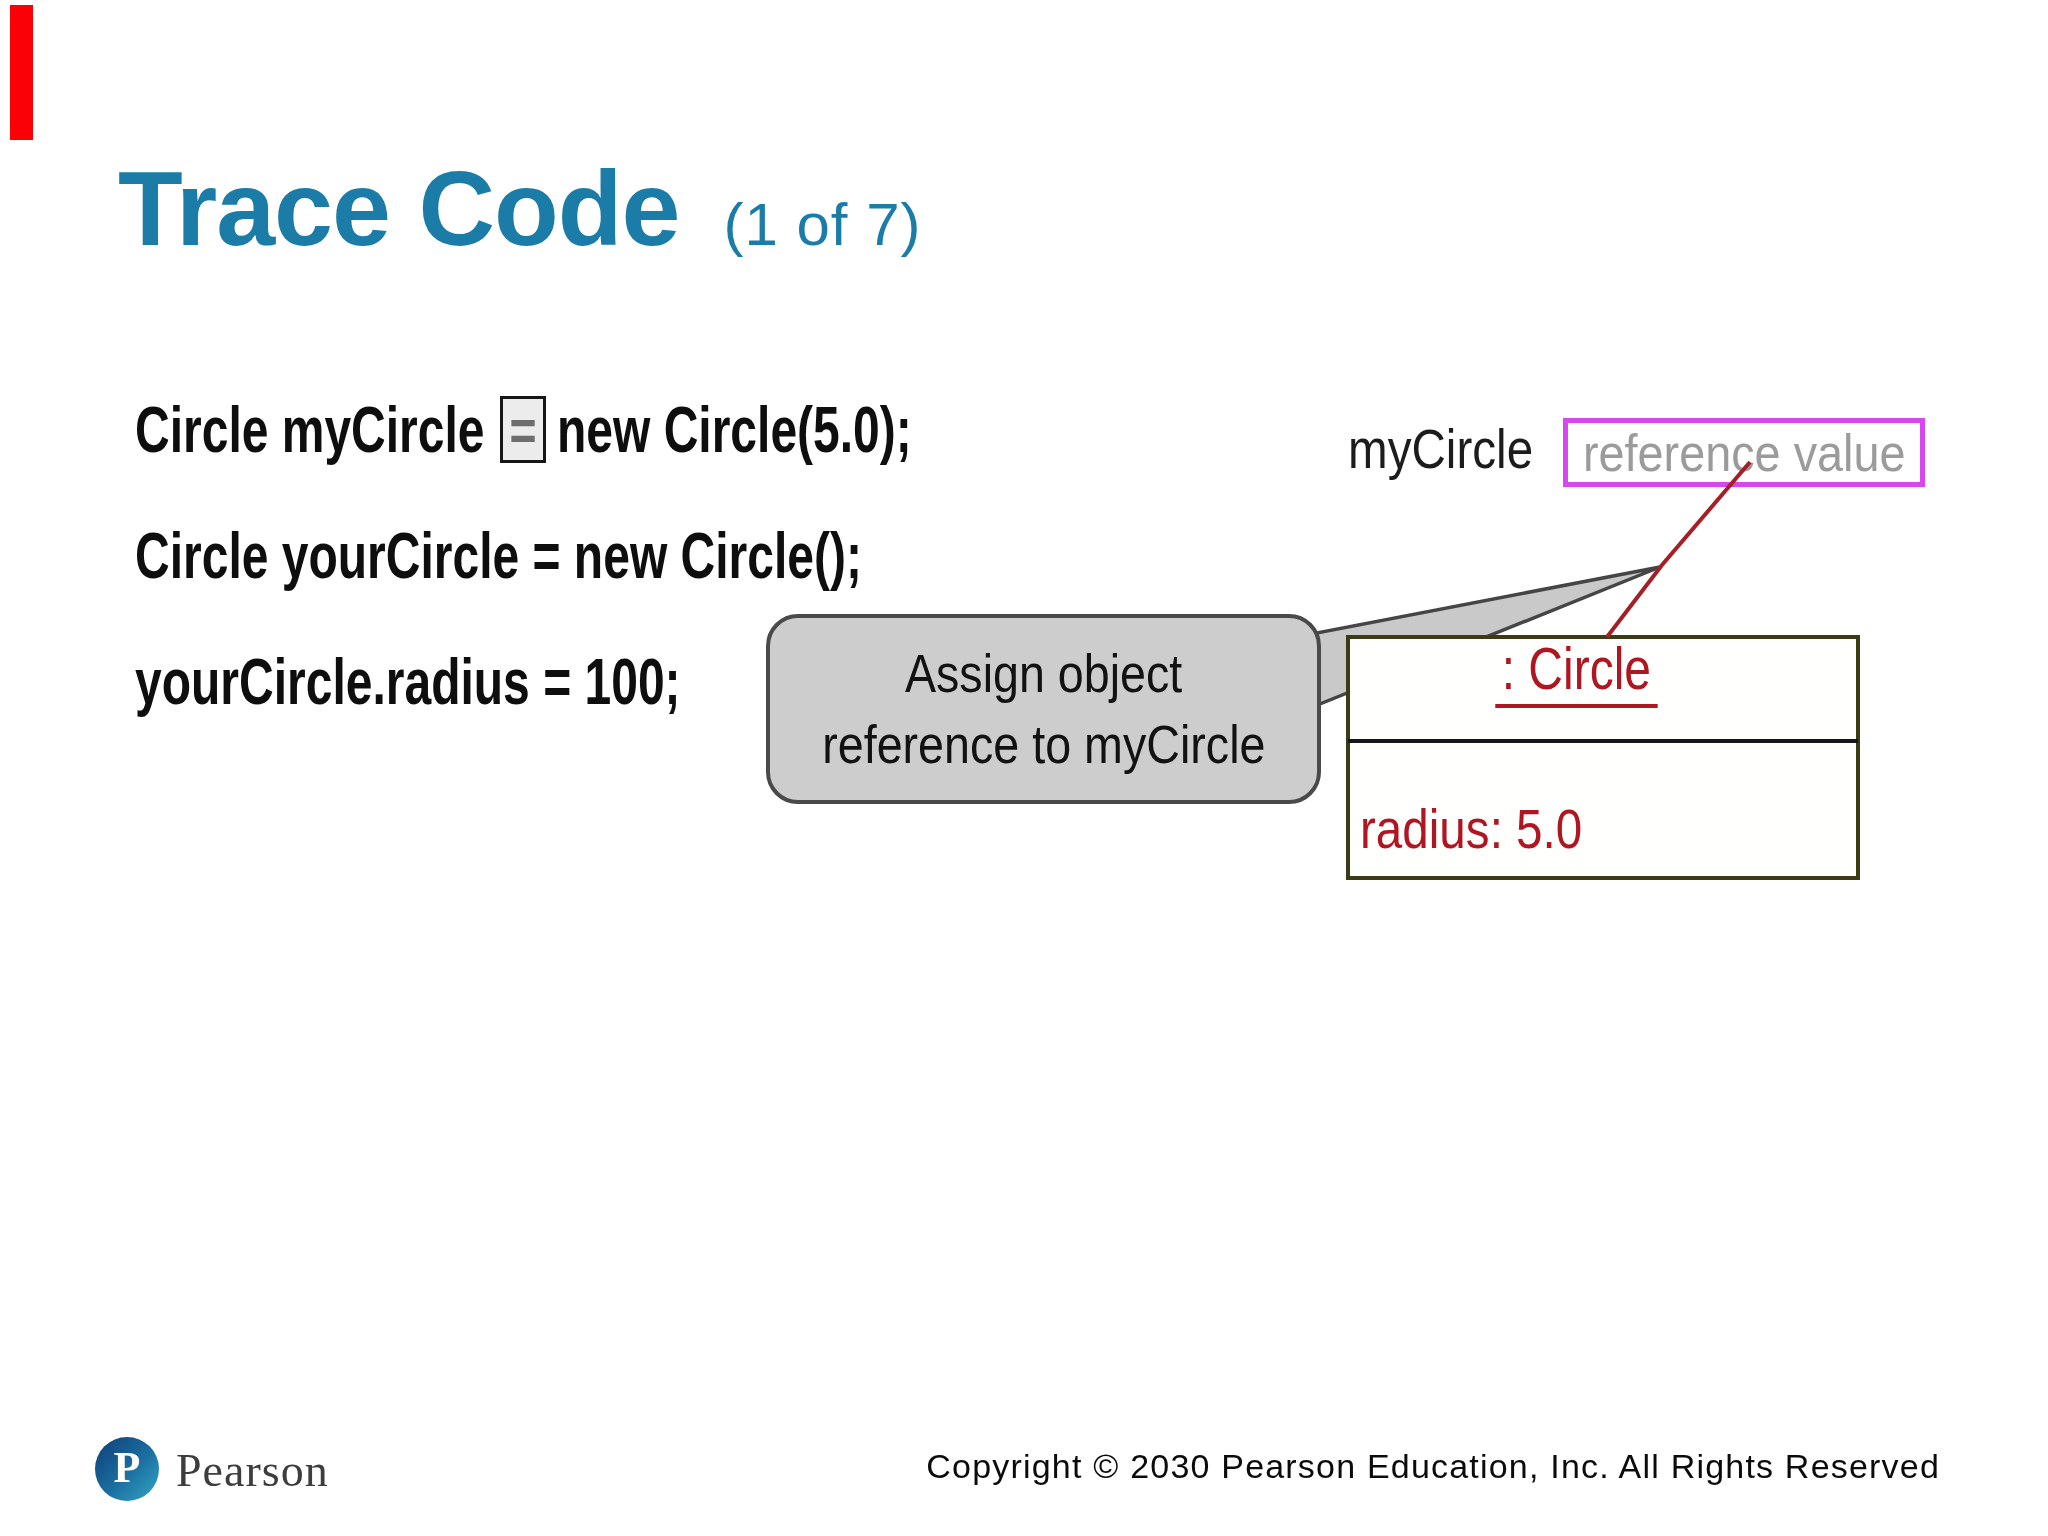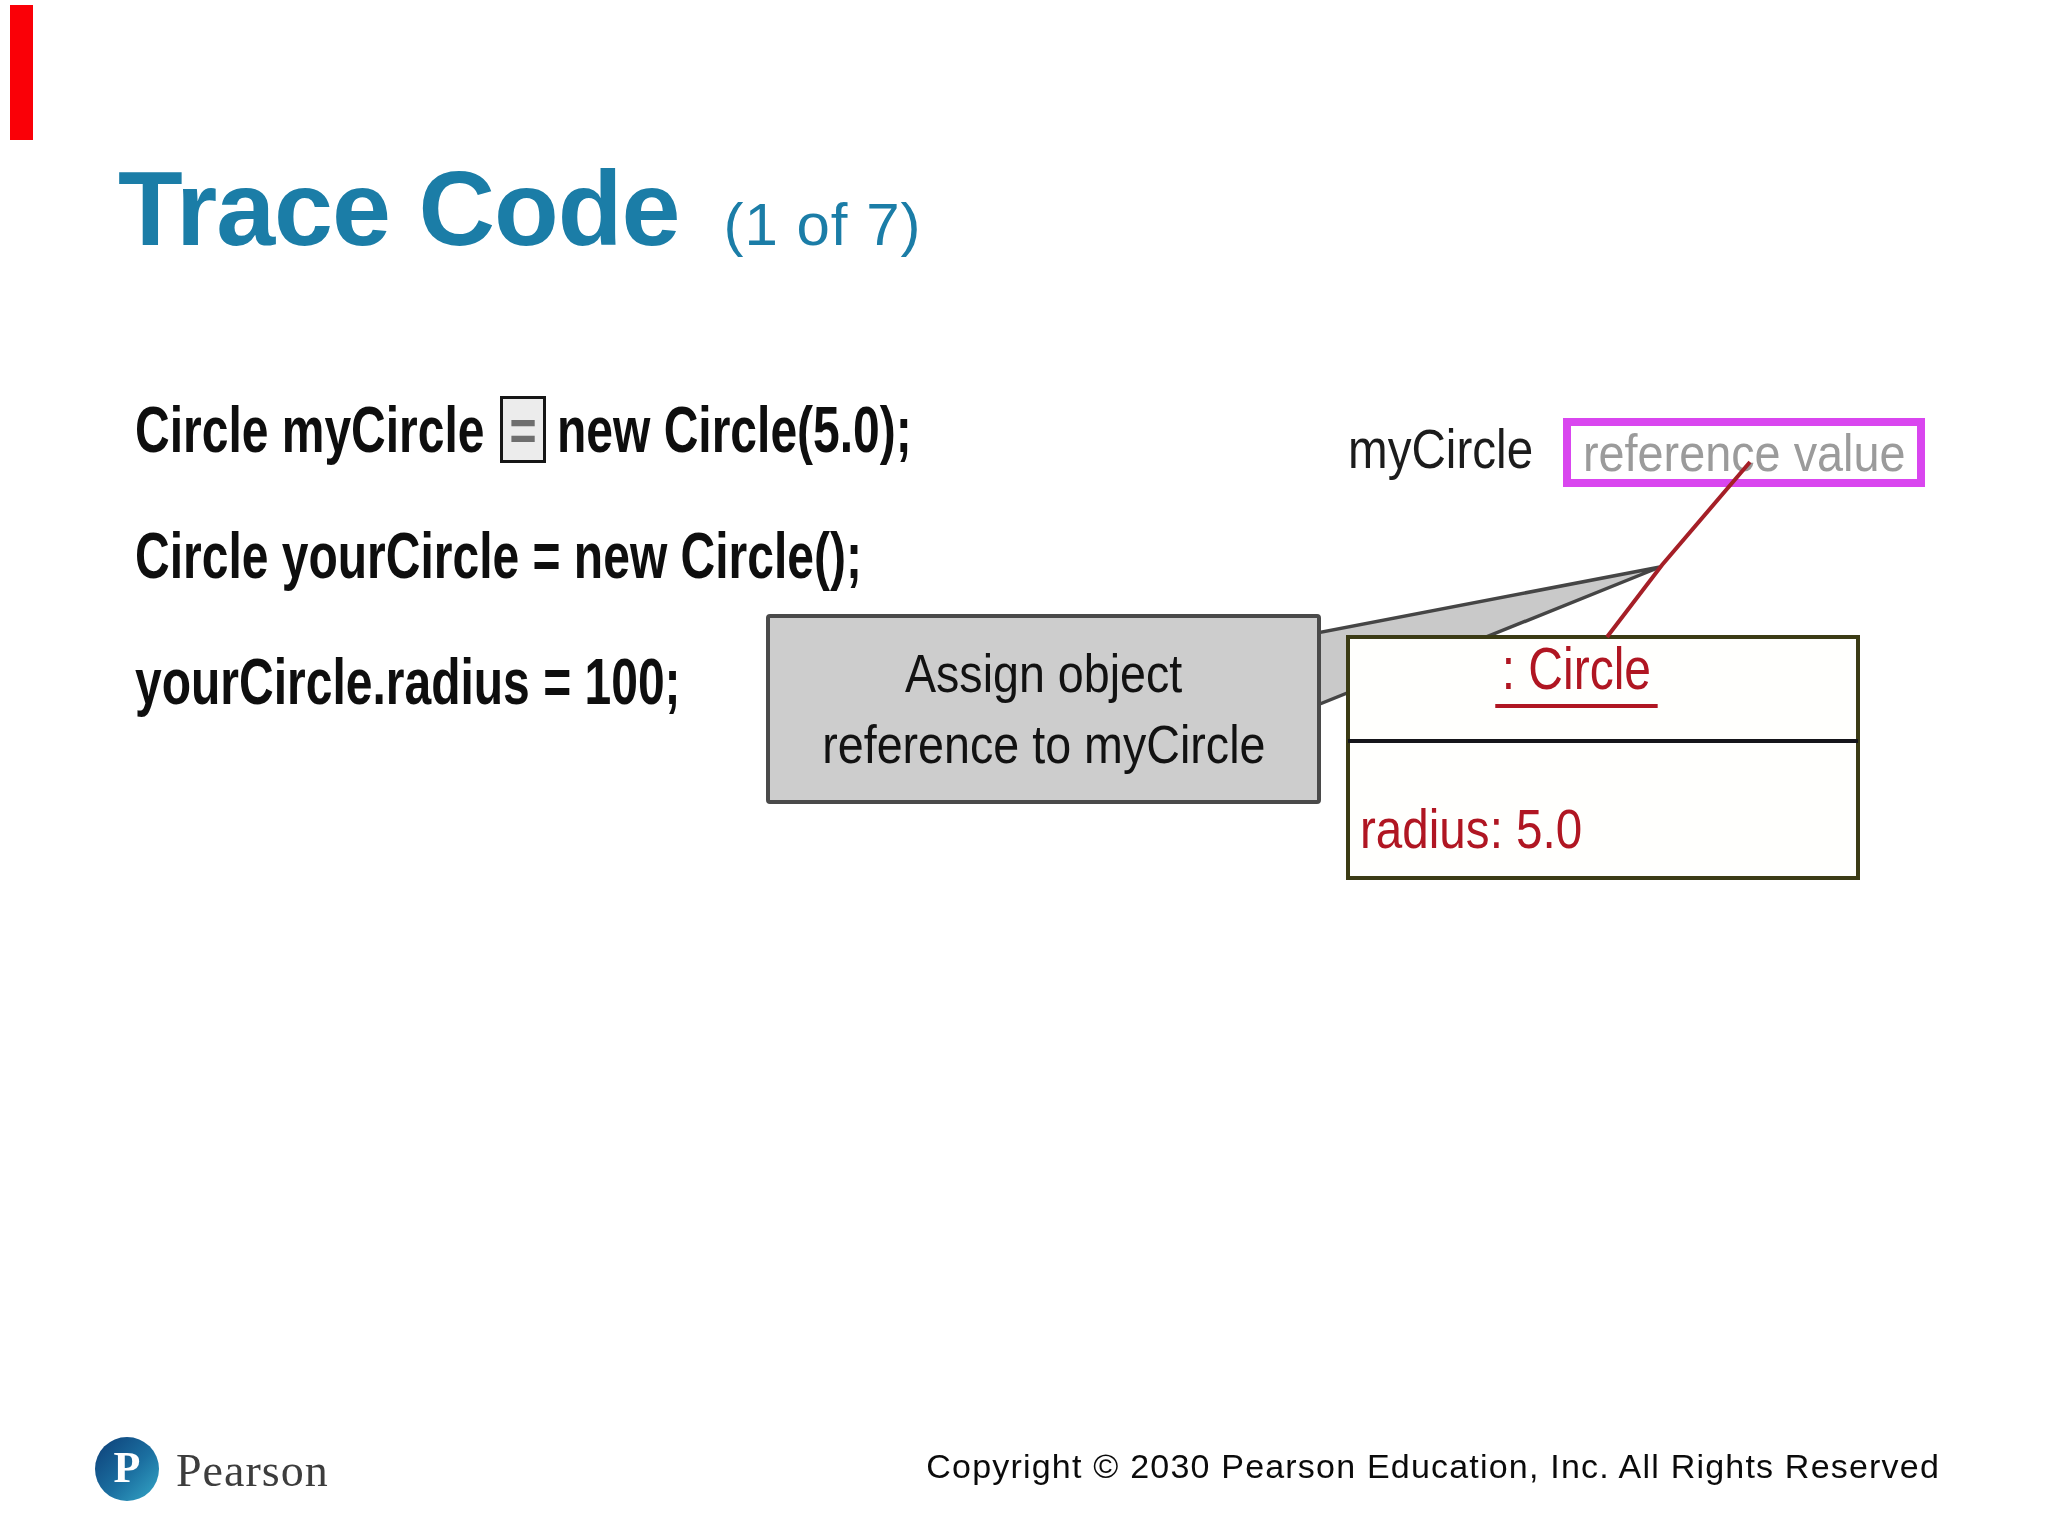--- a/index.html
+++ b/index.html
@@ -24,31 +24,31 @@
     position:absolute; left:500px; top:396px; width:46px; height:67px;
     background:#ececec; border:3px solid #161616; box-sizing:border-box;
     display:flex; align-items:center; justify-content:center;
   }
   .eq-box span { font-size:58px; font-weight:bold; color:#6e6e6e; line-height:1; transform:scaleX(0.8); }
 
   .overlay { position:absolute; left:0; top:0; width:2048px; height:1536px; pointer-events:none; }
 
   .bubble {
     position:absolute; left:766px; top:614px; width:555px; height:190px; box-sizing:border-box;
-    background:#cdcdcd; border:4px solid #4a4a4a; border-radius:4px;
+    background:#cdcdcd; border:4px solid #4a4a4a; border-radius:32px;
     display:flex; flex-direction:column; align-items:center; justify-content:center;
     color:#121212; font-size:53px; line-height:71px; white-space:nowrap;
   }
   .bline { display:inline-block; transform:scaleX(0.88); }
 
   .var-label { position:absolute; left:1348px; top:421px; font-size:56px; color:#1c1c1c; white-space:nowrap; line-height:1; }
 
   .ref-box {
     position:absolute; left:1563px; top:418px; width:362px; height:69px; box-sizing:border-box;
-    border:8px solid #d946ef; background:#ffffff;
+    border:5px solid #d946ef; background:#ffffff;
     display:flex; align-items:center; justify-content:center;
   }
   .ref-box span { font-size:52px; color:#9b9b9b; line-height:1; white-space:nowrap; transform:scaleX(0.9); }
 
   .obj-box { position:absolute; left:1346px; top:635px; width:514px; height:245px; box-sizing:border-box;
     border:4px solid #3b3b15; background:#fffffd; }
   .obj-title-wrap { position:absolute; left:1346px; top:639px; width:460px; text-align:center;
     font-size:60px; color:#b01622; line-height:1; white-space:nowrap; }
   .obj-title { display:inline-block; transform:scaleX(0.8); border-bottom:4px solid #b01622; padding:0 8px 5px 8px; }
   .obj-divider { position:absolute; left:1348px; top:739px; width:510px; height:4px; background:#15151a; }

